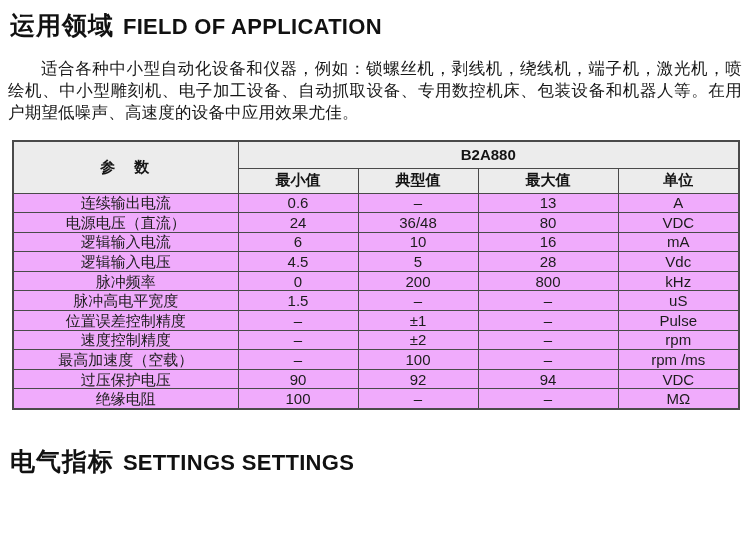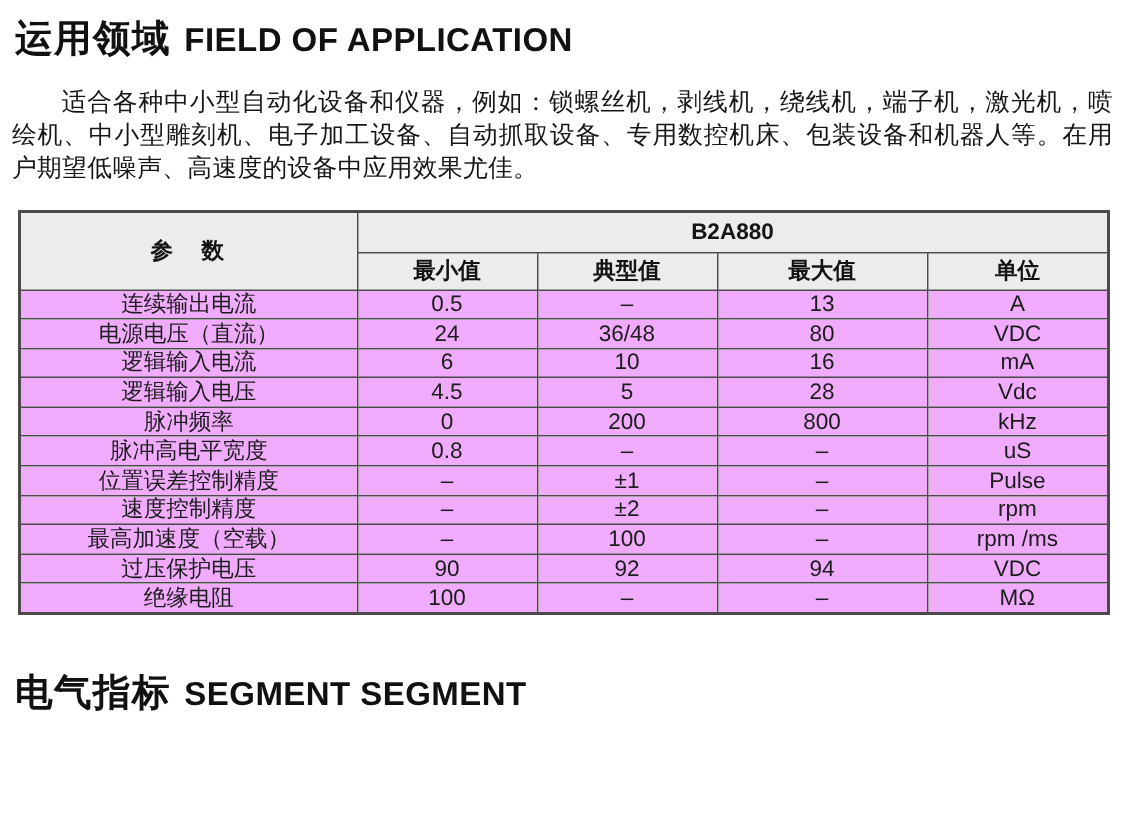--- a/index.html
+++ b/index.html
@@ -101,21 +101,21 @@
       <tr class="cols-row">
         <th>最小值</th>
         <th>典型值</th>
         <th>最大值</th>
         <th>单位</th>
       </tr>
     </thead>
     <tbody>
         <tr>
           <td>连续输出电流</td>
-          <td>0.5</td>
+          <td>0.6</td>
           <td>–</td>
           <td>13</td>
           <td>A</td>
         </tr>
         <tr>
           <td>电源电压（直流）</td>
           <td>24</td>
           <td>36/48</td>
           <td>80</td>
           <td>VDC</td>
@@ -136,21 +136,21 @@
         </tr>
         <tr>
           <td>脉冲频率</td>
           <td>0</td>
           <td>200</td>
           <td>800</td>
           <td>kHz</td>
         </tr>
         <tr>
           <td>脉冲高电平宽度</td>
-          <td>0.8</td>
+          <td>1.5</td>
           <td>–</td>
           <td>–</td>
           <td>uS</td>
         </tr>
         <tr>
           <td>位置误差控制精度</td>
           <td>–</td>
           <td>±1</td>
           <td>–</td>
           <td>Pulse</td>
@@ -181,16 +181,16 @@
           <td>100</td>
           <td>–</td>
           <td>–</td>
           <td>MΩ</td>
         </tr>
       </tbody>
   </table>
 
   <h1 class="sec-title title-segment">
     <span class="cn">电气指标</span>
-    <span class="en">SEGMENT SEGMENT</span>
+    <span class="en">SETTINGS SETTINGS</span>
   </h1>
 
 </div>
 
 </body></html>

